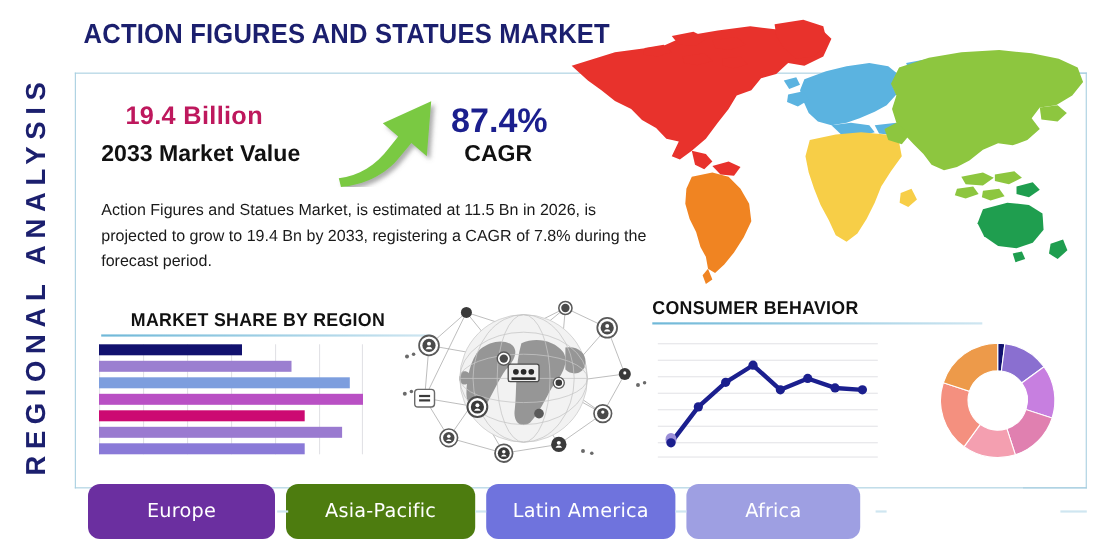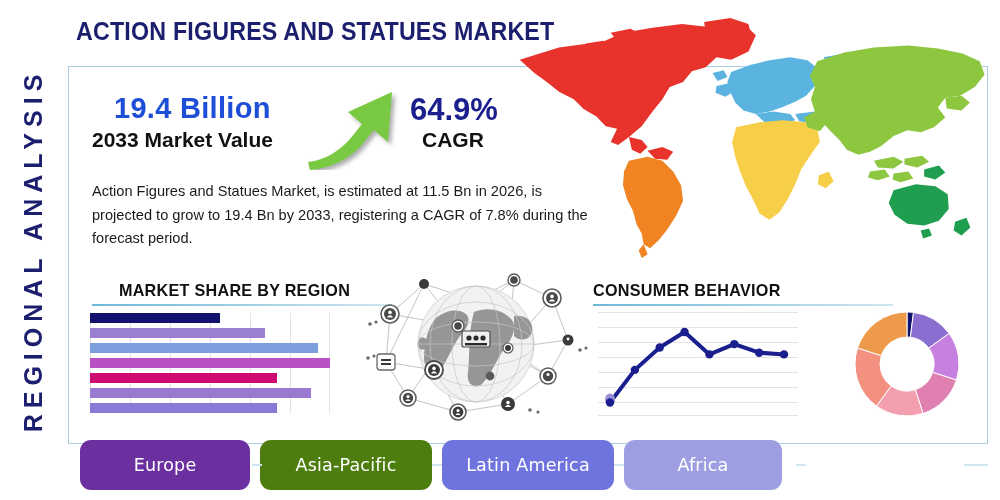--- a/index.html
+++ b/index.html
@@ -46,21 +46,21 @@
     position:absolute;left:930px;top:66px;width:58px;height:378px;
     border-top:1.5px solid #a8cfe0;border-right:1.5px solid #a8cfe0;
     border-bottom:1.5px solid #a8cfe0;
     box-sizing:border-box;border-left:none;
   }
 
   
   .stats{position:absolute;left:92px;top:92px;width:420px;height:76px;}
   .stat-value{
     position:absolute;left:22px;top:0;
-    font-size:29px;font-weight:700;color:#1d4ed8;
+    font-size:23px;font-weight:700;color:#be185d;
     font-family:"Liberation Sans Narrow","Liberation Sans",sans-serif;
     letter-spacing:.3px;white-space:nowrap;
   }
   .stat-label{
     position:absolute;left:0px;top:36px;
     font-size:21px;font-weight:700;color:#111;
     white-space:nowrap;
   }
   .cagr-value{
     position:absolute;left:318px;top:0;
@@ -189,21 +189,21 @@
     <div class="arrow-wrap">
       <svg viewBox="0 0 100 86" width="100" height="86">
         <defs>
           <filter id="ashadow" x="-30%" y="-30%" width="170%" height="170%">
             <feDropShadow dx="3" dy="3" stdDeviation="2" flood-color="#6b6b6b" flood-opacity="0.55"></feDropShadow>
           </filter>
         </defs>
         <path filter="url(#ashadow)" fill="#7ac943" d="M4 78 C22 76 38 66 50 50 L58 40 L44 28 L88 8 L84 58 L70 46 L60 58 C46 76 26 84 6 86 Z"></path>
       </svg>
     </div>
-    <div class="cagr-value">64.9%</div>
+    <div class="cagr-value">87.4%</div>
     <div class="cagr-label">CAGR</div>
   </div>
 
   <div class="desc">Action Figures and Statues Market, is estimated at 11.5 Bn in 2026, is projected to grow to 19.4 Bn by 2033, registering a CAGR of 7.8% during the forecast period.</div>
 
   <div class="sec-head" style="left:92px;top:281px;width:300px;text-align:center;">
     <span class="sec-title">MARKET SHARE BY REGION</span>
     <div class="sec-rule"></div>
   </div>
 
@@ -353,21 +353,21 @@
         <circle cx="6" cy="92" r="1.8"></circle>
           <circle cx="12" cy="90" r="1.6"></circle>
         <circle cx="218" cy="84" r="1.8"></circle>
           <circle cx="224" cy="82" r="1.6"></circle>
         <circle cx="168" cy="144" r="1.8"></circle>
           <circle cx="176" cy="146" r="1.6"></circle>
       </g>
     </svg>
   </div>
 
-  <div class="sec-head" style="left:593px;top:281px;width:300px;">
+  <div class="sec-head" style="left:593px;top:270px;width:300px;">
     <span class="sec-title">CONSUMER BEHAVIOR</span>
     <div class="sec-rule"></div>
   </div>
 
   <div class="linechart">
     <div class="line-grid">
       <i style="top:0px"></i>
         <i style="top:15px"></i>
         <i style="top:30px"></i>
         <i style="top:45px"></i>

